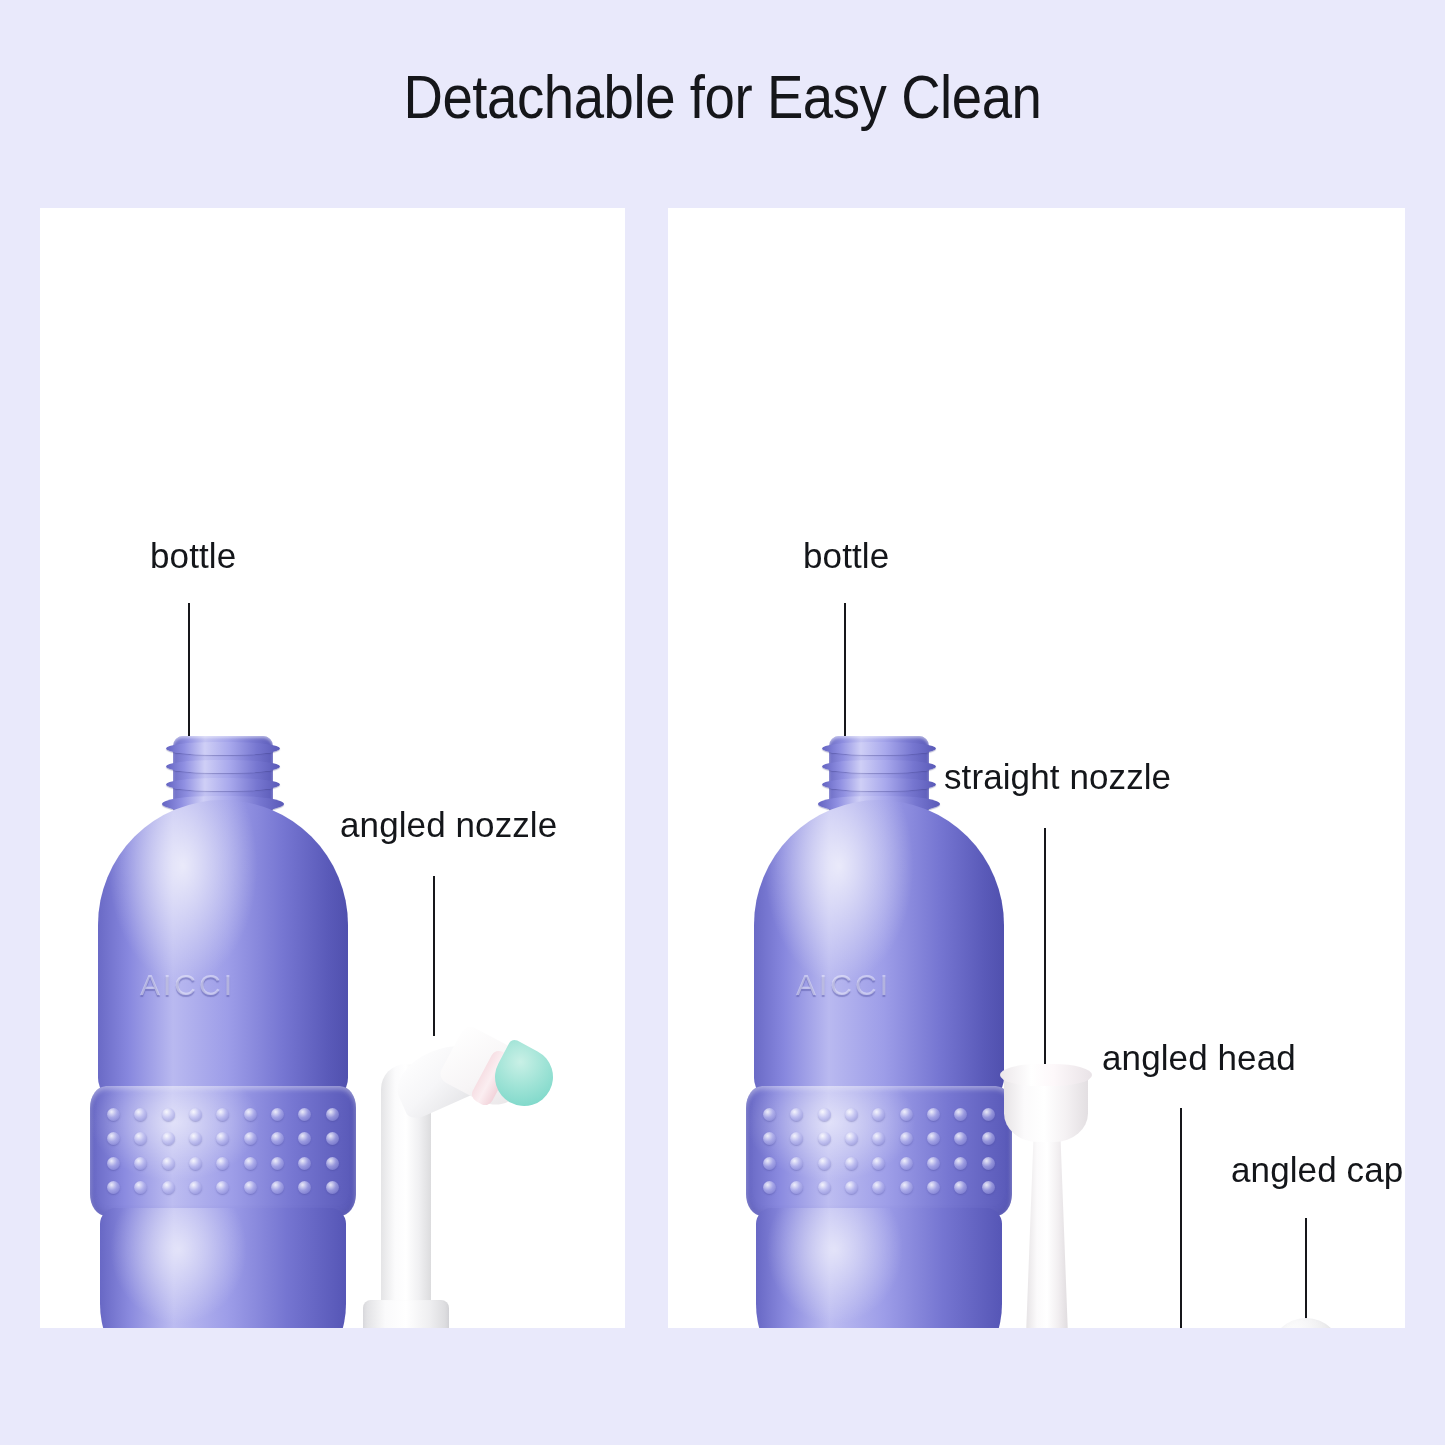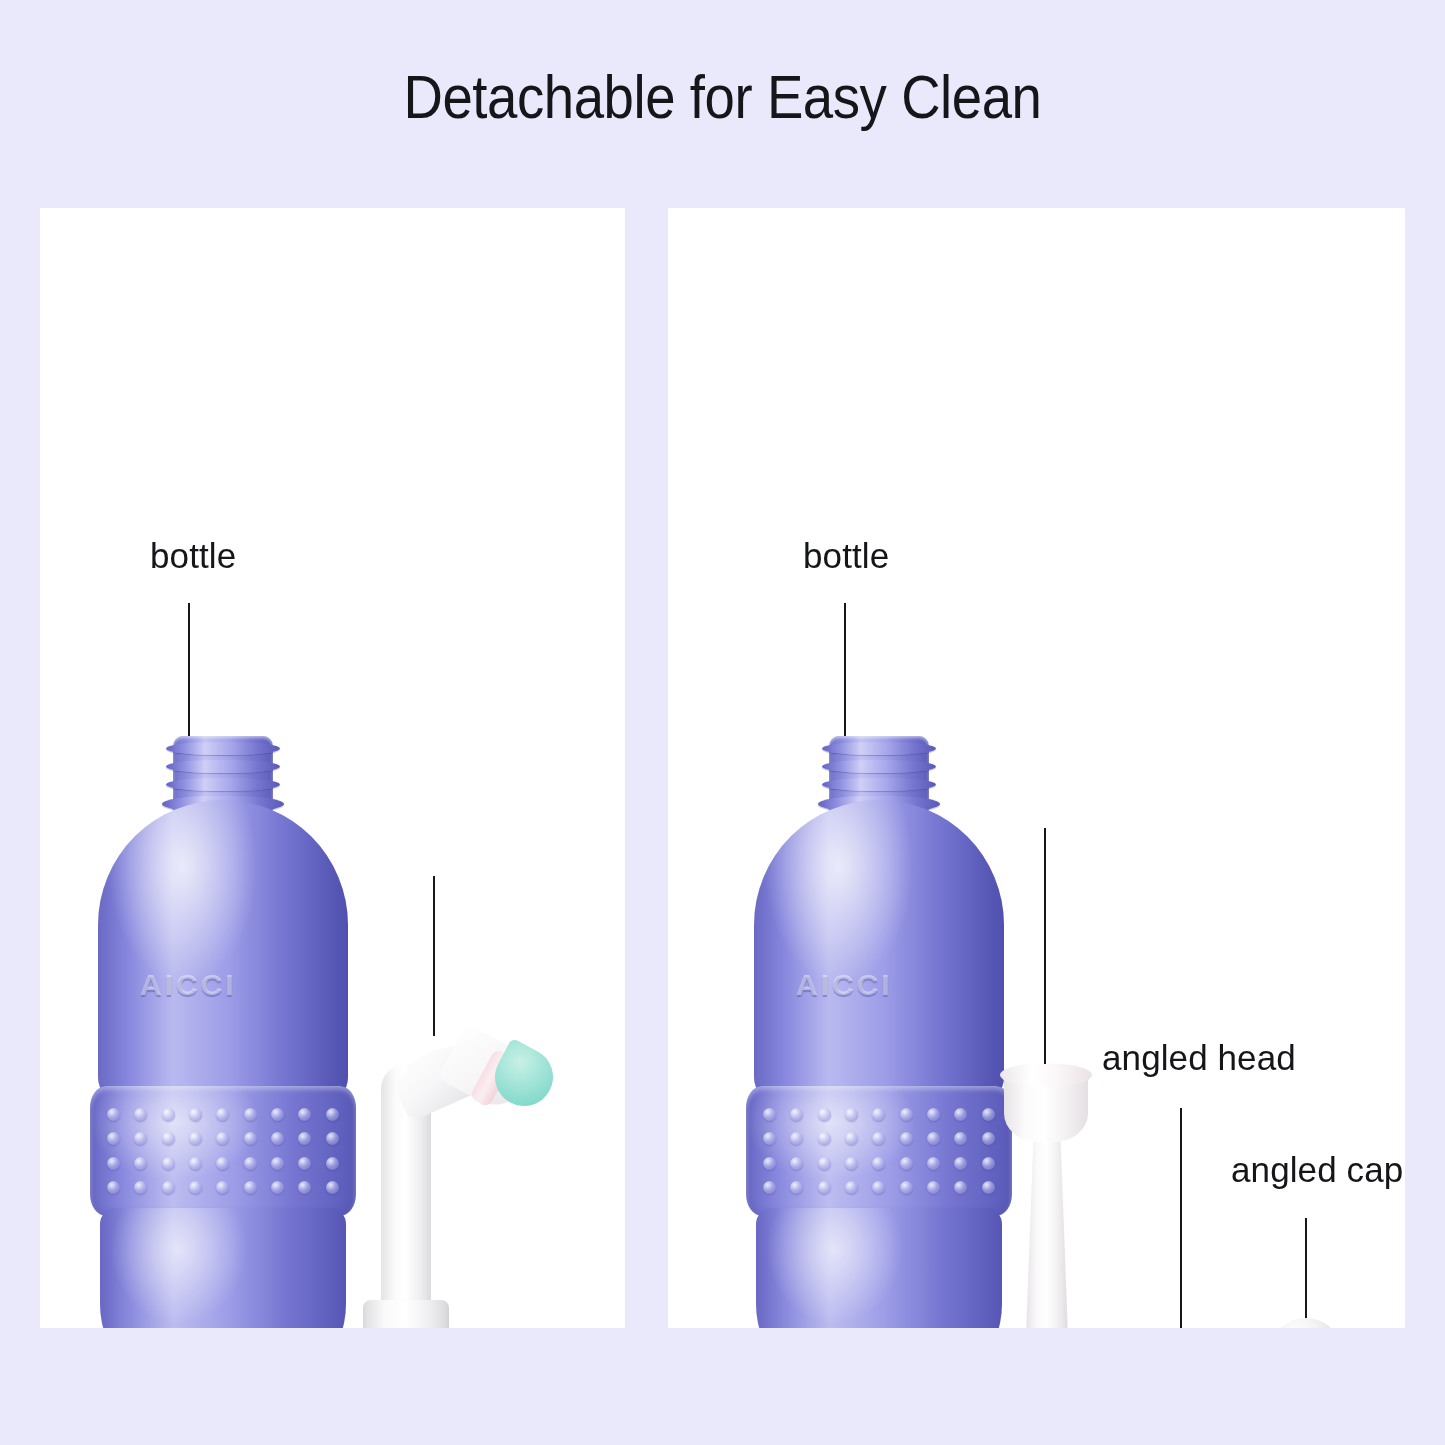--- a/index.html
+++ b/index.html
@@ -112,21 +112,21 @@
         #9d9de8 52%, #7676d2 74%, #5a5ab9 92%, #5050ae 100%);
   }
   .brand-emboss {
     position: absolute;
     top: 168px;
     left: 42px;
     font-size: 30px;
     letter-spacing: 3px;
     color: rgba(255,255,255,.42);
     text-shadow: 0 1.5px 1px rgba(80,80,160,.45);
-    font-weight: 700;
+    font-weight: 400;
   }
 
   
   .grip {
     position: absolute;
     top: 350px;
     left: -8px;
     width: 266px;
     height: 130px;
     border-radius: 16px/22px;
@@ -301,20 +301,21 @@
 </head>
 <body>
 
 <div id="page-title">Detachable for Easy Clean</div>
 
 <div class="panel" id="panel-left">
 
   <div class="callout-label" style="left:110px; top:328px;">bottle</div>
   <div class="leader-line" style="left:148px; top:395px; height:145px;"></div>
 
+  <div class="callout-label" style="left:300px; top:597px;">angled nozzle</div>
   <div class="leader-line" style="left:393px; top:668px; height:160px;"></div>
 
   <div class="bottle" style="left:58px; top:528px;">
     <div class="neck">
       <span class="thread t1"></span>
       <span class="thread t2"></span>
       <span class="thread t3"></span>
       <span class="thread t4"></span>
     </div>
     <div class="shoulder">
@@ -372,20 +373,21 @@
     <div class="an-base"></div>
   </div>
 
 </div>
 
 <div class="panel" id="panel-right">
 
   <div class="callout-label" style="left:135px; top:328px;">bottle</div>
   <div class="leader-line" style="left:176px; top:395px; height:145px;"></div>
 
+  <div class="callout-label" style="left:276px; top:549px;">straight nozzle</div>
   <div class="leader-line" style="left:376px; top:620px; height:240px;"></div>
 
   <div class="callout-label" style="left:434px; top:830px;">angled head</div>
   <div class="leader-line" style="left:512px; top:900px; height:238px;"></div>
 
   <div class="callout-label" style="left:563px; top:942px;">angled cap</div>
   <div class="leader-line" style="left:637px; top:1010px; height:108px;"></div>
 
   <div class="bottle" style="left:86px; top:528px;">
     <div class="neck">

